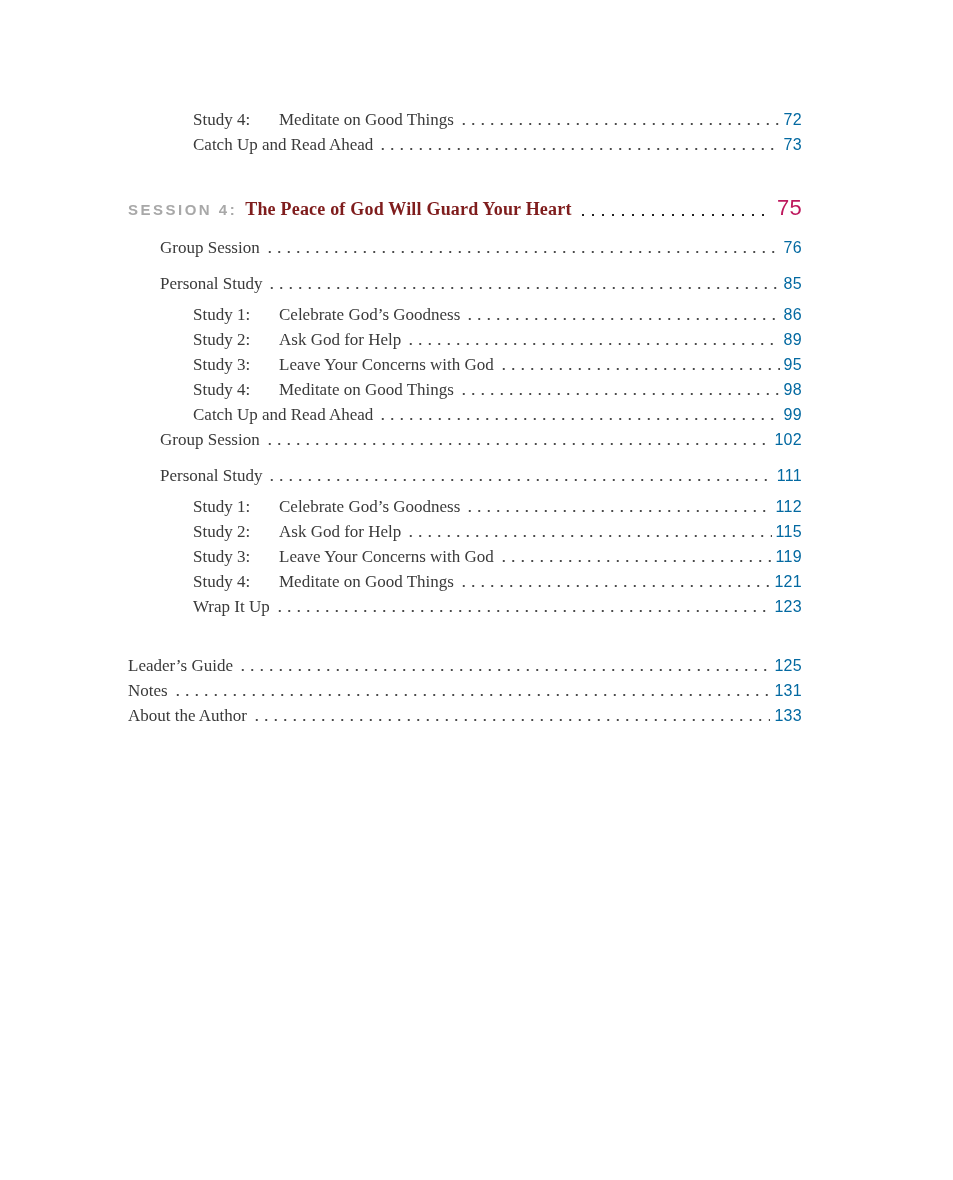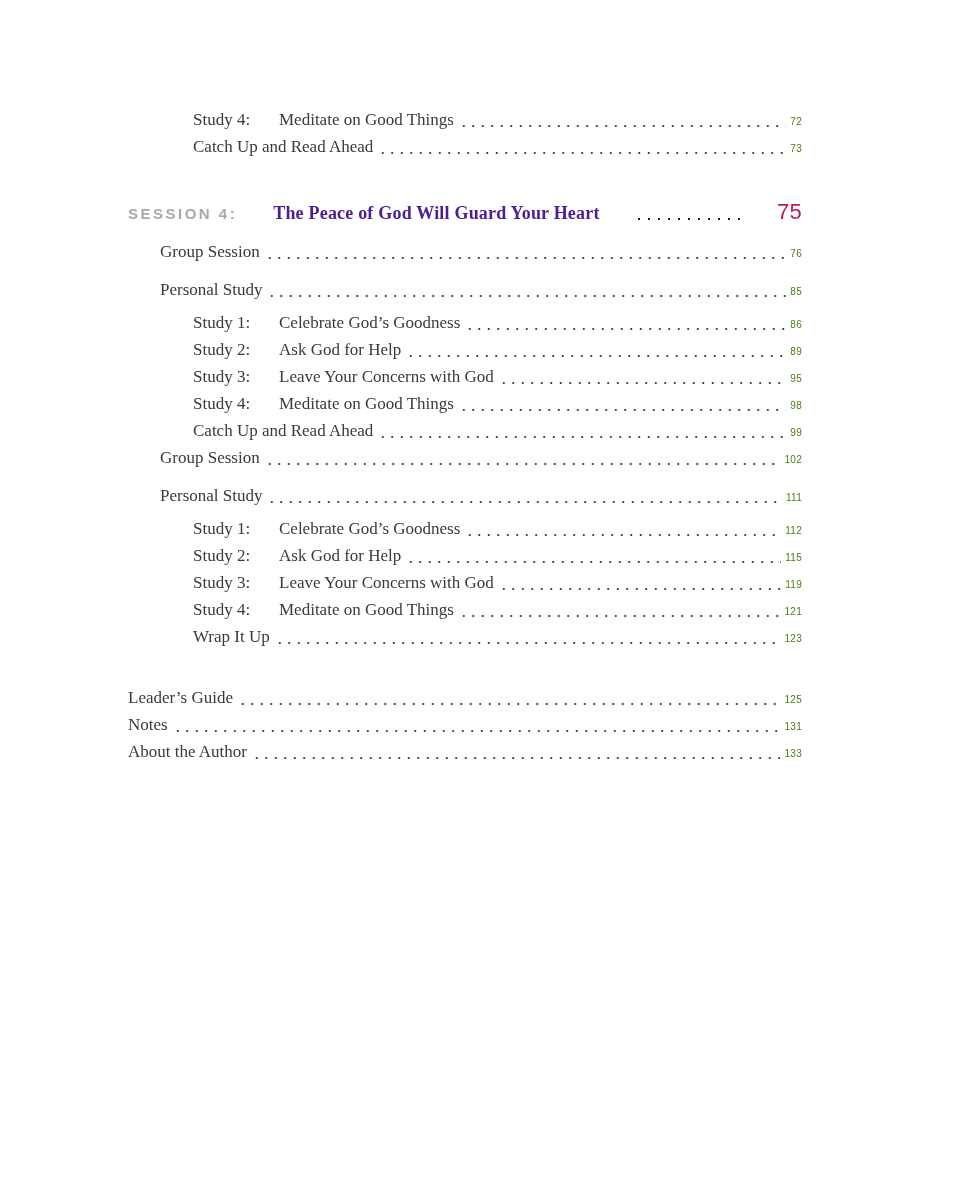--- a/index.html
+++ b/index.html
@@ -32,21 +32,21 @@
     font-size: 17px;
     color: #3a3a3a;
     white-space: nowrap;
   }
 
   
   .row.l1 { padding-left: 32px; }
   .row.l2 { padding-left: 65px; }
 
   
-  .row.heading       { margin-top: 36px; margin-bottom: 10px; gap: 28px; }
+  .row.heading       { margin-top: 36px; margin-bottom: 10px; }
   .l1 + .l1          { margin-top: 11px; }
   .l1 + .l2          { margin-top: 6px; }
   .row.back-first    { margin-top: 34px; }
 
   
   .study-label {
     display: inline-block;
     width: 86px;
     flex: 0 0 86px;
   }
@@ -60,22 +60,22 @@
     background-size: 9.5px 4px;
     background-repeat: repeat-x;
     background-position: 2px calc(100% - 6px);
   }
 
   
   .page-num {
     flex: 0 0 auto;
     margin-left: 4px;
     font-family: "Liberation Sans", sans-serif;
-    font-size: 10px;
-    color: #4d7c0f;
+    font-size: 16px;
+    color: #0369a1;
     letter-spacing: 0.3px;
   }
 
   
   .row.heading {
     line-height: 30px;
     align-items: baseline;
   }
 
   .session-label {
@@ -83,21 +83,21 @@
     font-weight: bold;
     font-size: 15px;
     letter-spacing: 2.5px;
     color: #a8a8a8;
     margin-right: 8px;
   }
 
   .session-title {
     font-weight: bold;
     font-size: 18px;
-    color: #4c1d95;
+    color: #7f1d1d;
     letter-spacing: 0.2px;
   }
 
   .row.heading .leader {
     background-image: radial-gradient(circle, #222222 1.35px, rgba(0,0,0,0) 1.55px);
     background-size: 10px 4px;
     background-position: 3px calc(100% - 8px);
   }
 
   .row.heading .page-num {

